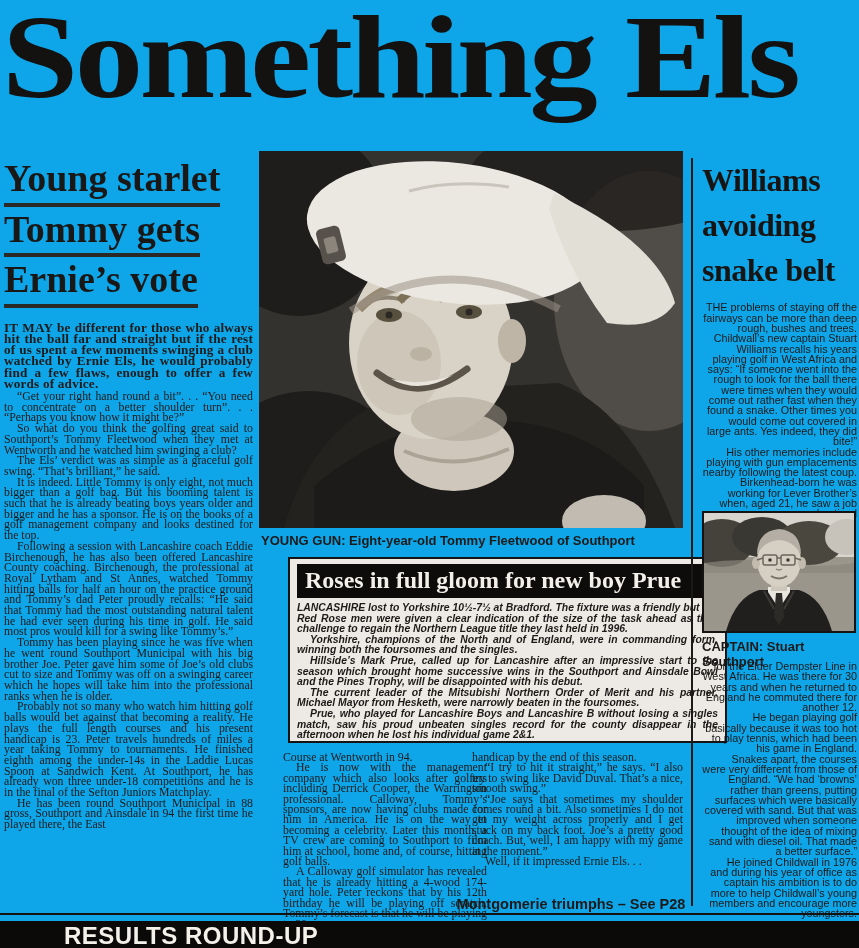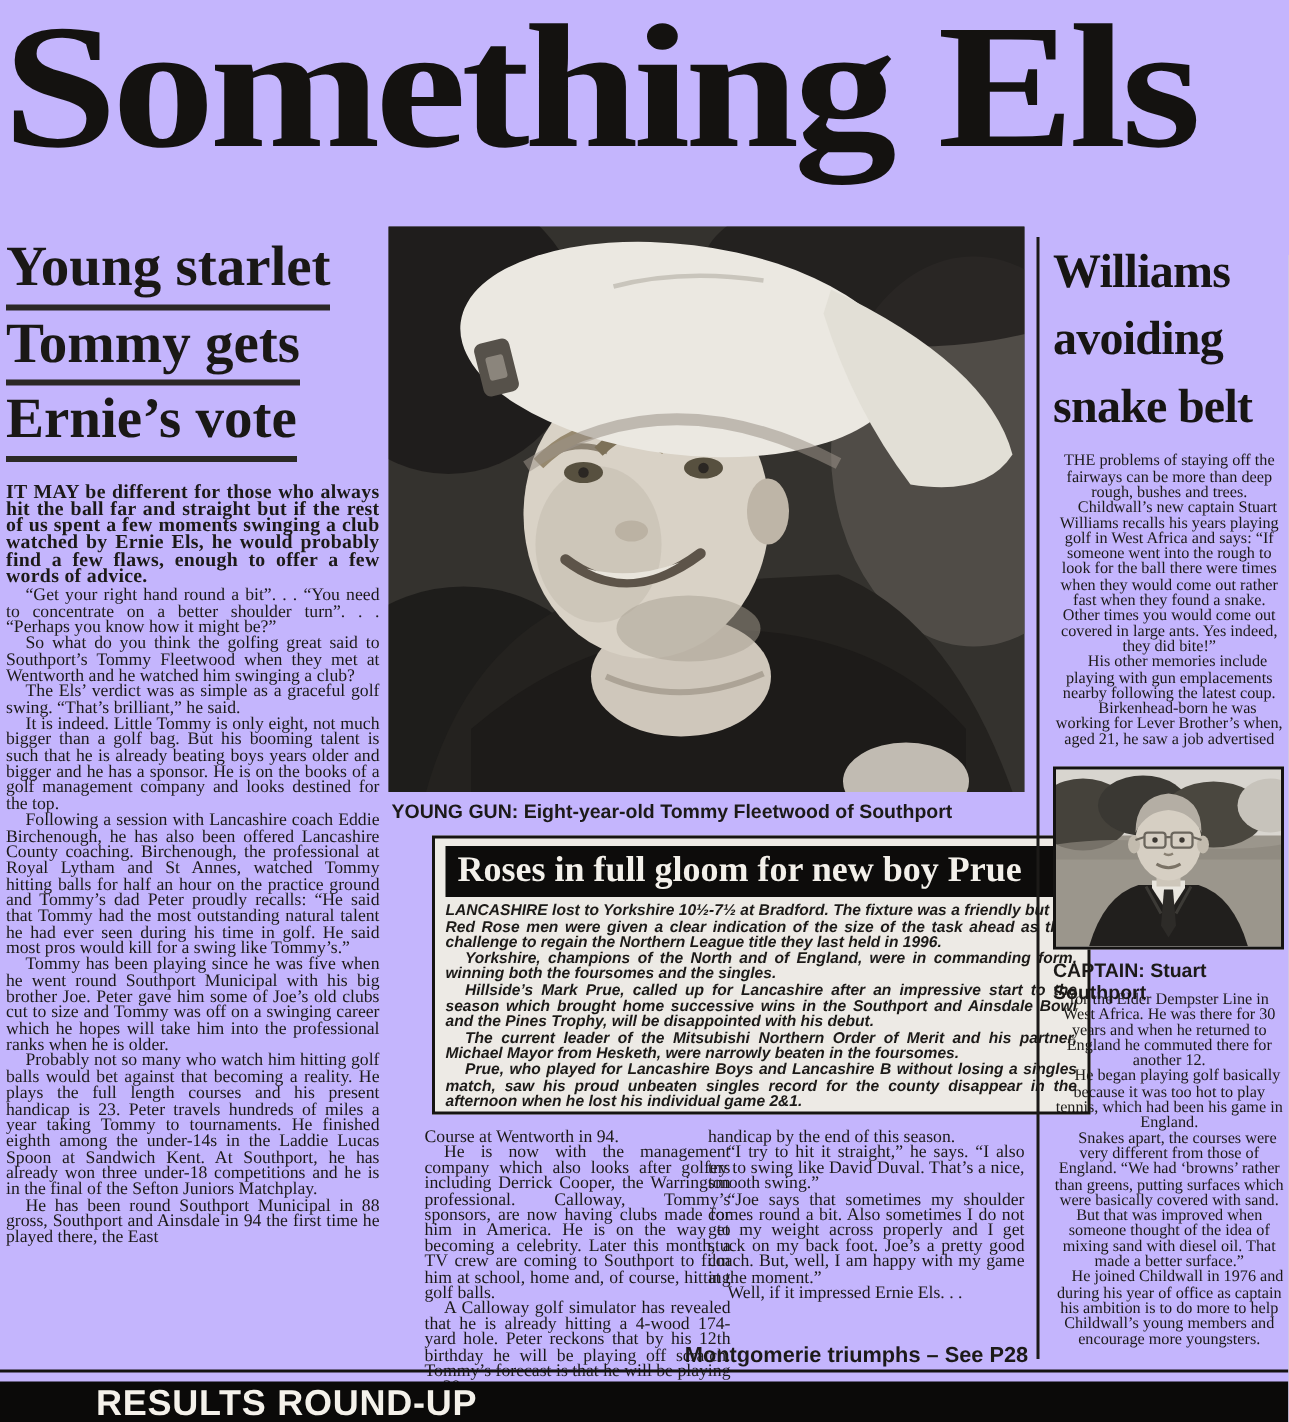--- a/index.html
+++ b/index.html
@@ -1,16 +1,16 @@
 <!DOCTYPE html>
 <html><head>
 <meta charset="utf-8">
 <style>
   html,body{margin:0;padding:0;background:#d8d5d0;}
-  .page{position:relative;width:859px;height:948px;background:#c4b5fd;overflow:hidden;
+  .page{position:relative;width:859px;height:948px;background:#0ea5e9;overflow:hidden;
         font-family:"Liberation Serif",serif;color:#1c1a18;}
   
   .mainhead{position:absolute;top:2px;left:2px;margin:0;font-size:118px;font-weight:bold;
             line-height:0.95;letter-spacing:-3px;white-space:nowrap;color:#141210;
             transform:scaleX(1.16);transform-origin:left top;}
   
   .leftcol{position:absolute;left:4px;top:156px;width:249px;}
   .lefthead{margin:0 0 14px 0;font-size:38px;font-weight:bold;line-height:1.2;color:#1a1816;}
   .lefthead .hl{display:inline-block;border-bottom:4px solid #2b2926;padding-bottom:1px;}
   .lead{margin:0 0 2px 0;font-size:13.2px;font-weight:bold;line-height:11.2px;
@@ -35,22 +35,22 @@
   .c2{position:absolute;left:472px;top:752px;width:211px;}
   .montline{position:absolute;left:455px;top:896px;width:232px;text-align:center;
             font-family:"Liberation Sans",sans-serif;font-weight:bold;font-size:14.5px;}
   
   .vrule{position:absolute;left:691px;top:158px;width:2px;height:748px;background:#1c1a18;}
   .hline{position:absolute;left:0;top:913px;width:859px;height:2px;background:#141312;}
   
   .rightcol{position:absolute;left:702px;top:158px;width:155px;}
   .righthead{margin:0 0 10px 0;font-size:32px;font-weight:bold;line-height:1.4;
              letter-spacing:-0.5px;color:#171513;}
-  .rightbody p{margin:0;font-family:Liberation Serif, serif;font-size:10.8px;
-               line-height:10.3px;text-align:center;}
+  .rightbody p{margin:0;font-family:Liberation Sans, sans-serif;font-size:10.8px;
+               line-height:10.3px;text-align:right;}
   .rightbody .pind{text-indent:11px;}
   .captainphoto{position:absolute;left:702px;top:511px;width:154px;height:122px;margin:0;
                 border:2px solid #141312;box-sizing:border-box;background:#d8d5cf;overflow:hidden;}
   .captaincap{position:absolute;left:702px;top:639px;width:155px;
               font-family:"Liberation Sans",sans-serif;font-weight:bold;font-size:13px;}
   .rb2{position:absolute;left:702px;top:661px;width:155px;}
   
   .banner{position:absolute;left:0;top:921px;width:859px;height:27px;background:#0b0a09;}
   .banner span{display:inline-block;margin:1px 0 0 64px;color:#f4f1ea;
                font-family:"Liberation Sans",sans-serif;font-weight:bold;font-size:24px;

